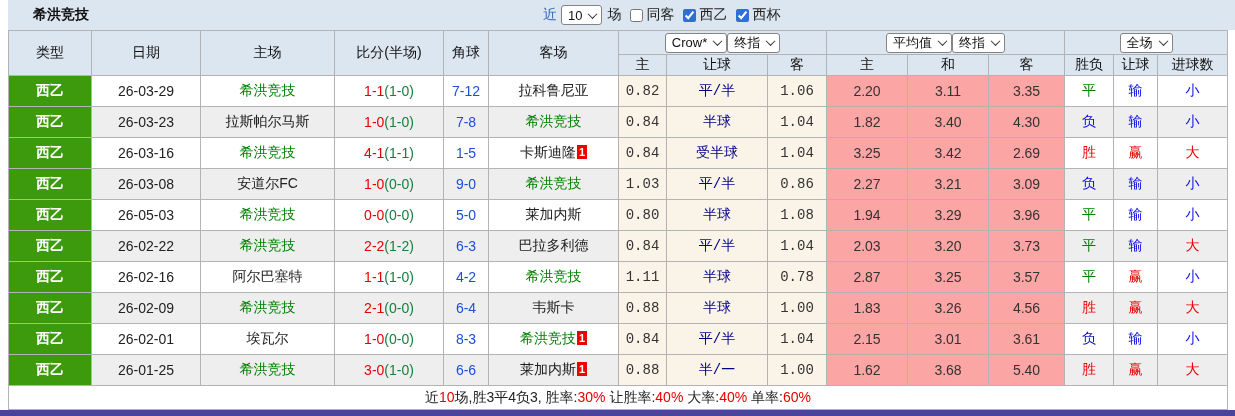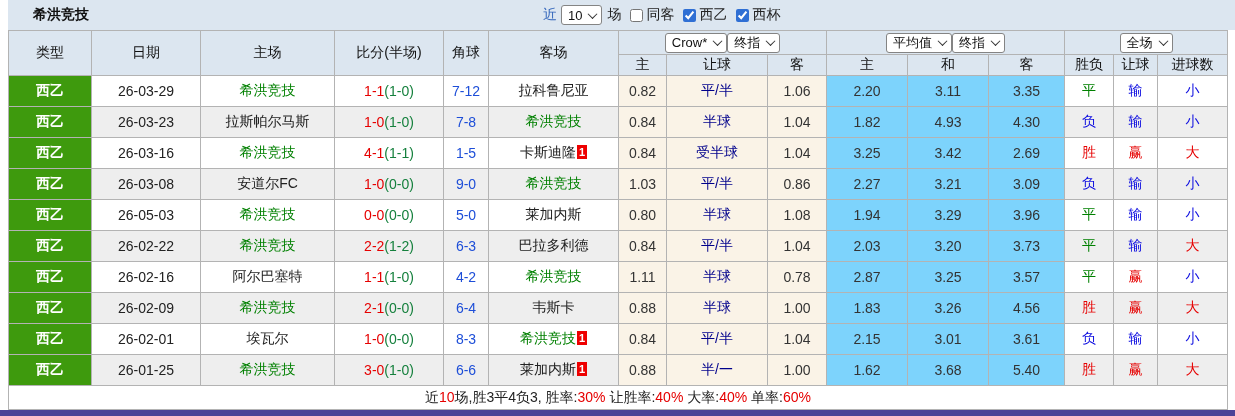--- a/index.html
+++ b/index.html
@@ -35,22 +35,22 @@
     overflow:hidden;white-space:nowrap;
   }
   thead th{background:#dce6f0;color:#111;font-size:14px;}
   tr.h1 th{height:23px;}
   tr.h2 th{height:20px;}
   .selwrap{display:flex;justify-content:center;align-items:center;}
   tbody td{height:30px;background:#fff;}
   td.plain{background:#fff;}
   tr.alt td.plain{background:#eeeeee;}
   td.type{background:#3e9a0d;color:#fff;font-weight:bold;}
-  td.odds{background:#faf3e7;color:#333;}
-  td.avg{background:#7dd3fc;color:#333;}
+  td.odds{background:#faf3e7;color:#333;font-family:Liberation Mono, monospace;}
+  td.avg{background:#fca5a5;color:#333;}
   td.corner{color:#1d4ed8;}
   .team-self{color:#008000;}
   .ft{color:#e60000;text-align:center;}
   .ht{color:#15803d;}
   .handicap{color:#00008b;margin-top:40px;}
   .c-red{color:#e60000;}
   .c-blue{color:#0b0be0;}
   .c-green{color:#008000;}
   .badge{
     display:inline-block;background:#ee0000;color:#fff;font-size:11px;
@@ -177,21 +177,21 @@
     <td class="type">西乙</td>
     <td class="plain">26-03-23</td>
     <td class="plain"><span>拉斯帕尔马斯</span></td>
     <td class="plain"><span class="ft">1-0</span><span class="ht">(1-0)</span></td>
     <td class="plain corner">7-8</td>
     <td class="plain"><span class="team-self">希洪竞技</span></td>
     <td class="odds">0.84</td>
     <td class="odds"><span class="handicap">半球</span></td>
     <td class="odds">1.04</td>
     <td class="avg">1.82</td>
-    <td class="avg">4.93</td>
+    <td class="avg">3.40</td>
     <td class="avg">4.30</td>
     <td class="plain"><span class="c-blue">负</span></td>
     <td class="plain"><span class="c-blue">输</span></td>
     <td class="plain"><span class="c-blue">小</span></td>
   </tr>
 
   <tr>
     <td class="type">西乙</td>
     <td class="plain">26-03-16</td>
     <td class="plain"><span class="team-self">希洪竞技</span></td>

